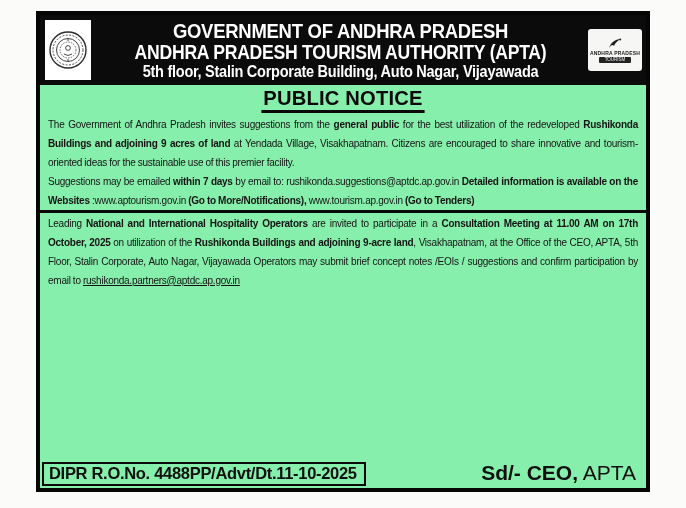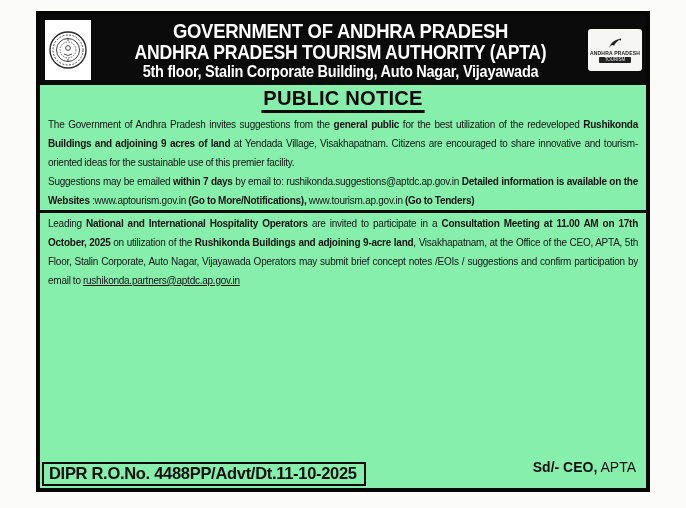--- a/index.html
+++ b/index.html
@@ -51,21 +51,21 @@
   .u{text-decoration:underline;}
   
   .footer{
     margin-top:auto;flex:0 0 30px;display:flex;align-items:flex-end;
     justify-content:space-between;padding:0 10px 2px 2px;box-sizing:border-box;
   }
   .dipr-box{
     border:2px solid #0a0a0a;padding:0px 7px 1px 5px;font-size:16.5px;font-weight:700;
     letter-spacing:-0.3px;white-space:nowrap;color:#101010;
   }
-  .signature{font-size:14px;white-space:nowrap;color:#101010;margin-bottom:11px;}
+  .signature{font-size:21px;white-space:nowrap;color:#101010;margin-bottom:1px;}
   .emblem-svg,.bird-svg{display:block;}
 </style>
 </head>
 <body>
 
 <div class="page">
   <div class="ad">
 
     <div class="band">
       <div class="logo-box-left">

